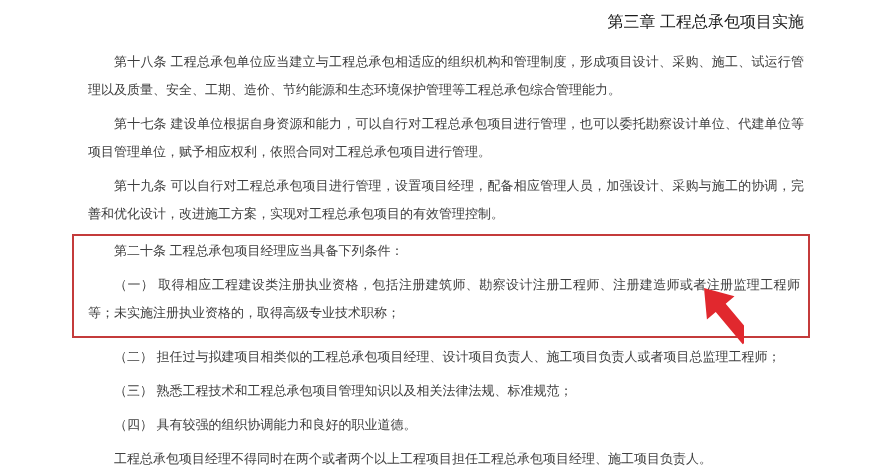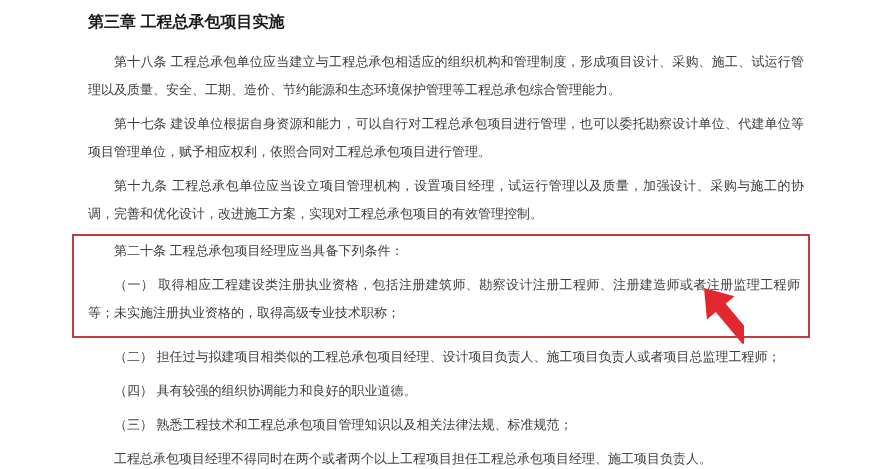--- a/index.html
+++ b/index.html
@@ -15,23 +15,23 @@
   .doc {
     position: relative;
     padding: 9px 80px 0 88px;
     font-family: "Liberation Sans", "DejaVu Sans", sans-serif;
     font-size: 13px;
     line-height: 28px;
     color: #3e3e3e;
   }
   .chapter-title {
     font-size: 16px;
-    font-weight: bold;
+    font-weight: normal;
     color: #1b1b1b;
-    text-align: left;
+    text-align: right;
     line-height: 26px;
     margin: 0 0 13px 0;
   }
   p.para {
     margin: 0 0 6px 0;
     text-indent: 2em;
     text-align: justify;
   }
   .hl-box {
     position: relative;
@@ -56,35 +56,35 @@
 <body>
 
 <div class="doc">
 
   <h1 class="chapter-title">第三章 工程总承包项目实施</h1>
 
   <p class="para">第十八条 工程总承包单位应当建立与工程总承包相适应的组织机构和管理制度，形成项目设计、采购、施工、试运行管理以及质量、安全、工期、造价、节约能源和生态环境保护管理等工程总承包综合管理能力。</p>
 
   <p class="para">第十七条 建设单位根据自身资源和能力，可以自行对工程总承包项目进行管理，也可以委托勘察设计单位、代建单位等项目管理单位，赋予相应权利，依照合同对工程总承包项目进行管理。</p>
 
-  <p class="para">第十九条 工程总承包单位应当设立项目管理机构，设置项目经理，试运行管理以及质量，加强设计、采购与施工的协调，完善和优化设计，改进施工方案，实现对工程总承包项目的有效管理控制。</p>
+  <p class="para">第十九条 可以自行对工程总承包项目进行管理，设置项目经理，配备相应管理人员，加强设计、采购与施工的协调，完善和优化设计，改进施工方案，实现对工程总承包项目的有效管理控制。</p>
 
   <div class="hl-box">
     <p class="para">第二十条 工程总承包项目经理应当具备下列条件：</p>
 
     <p class="para">（一） 取得相应工程建设类注册执业资格，包括注册建筑师、勘察设计注册工程师、注册建造师或者注册监理工程师等；未实施注册执业资格的，取得高级专业技术职称；</p>
 
     <svg class="pointer-arrow" viewBox="-40 -5 80 80" xmlns="http://www.w3.org/2000/svg">
       <g transform="rotate(-40 0 0)">
         <polygon points="0,0 -18,26 -6.5,26 -6.5,68 6.5,68 6.5,26 18,26" fill="#e1282e"></polygon>
       </g>
     </svg>
   </div>
 
   <p class="para">（二） 担任过与拟建项目相类似的工程总承包项目经理、设计项目负责人、施工项目负责人或者项目总监理工程师；</p>
 
+  <p class="para">（三） 熟悉工程技术和工程总承包项目管理知识以及相关法律法规、标准规范；</p>
+
   <p class="para">（四） 具有较强的组织协调能力和良好的职业道德。</p>
-
-  <p class="para">（三） 熟悉工程技术和工程总承包项目管理知识以及相关法律法规、标准规范；</p>
 
   <p class="para">工程总承包项目经理不得同时在两个或者两个以上工程项目担任工程总承包项目经理、施工项目负责人。</p>
 
 </div>
 
 </body></html>

